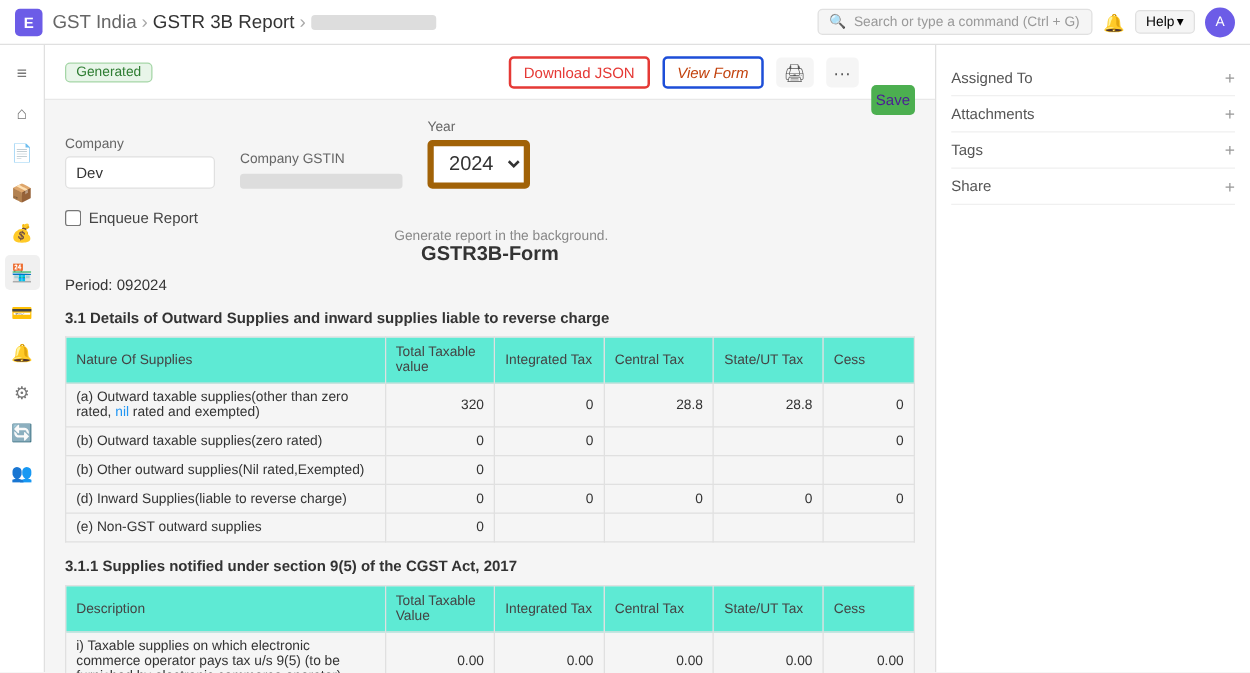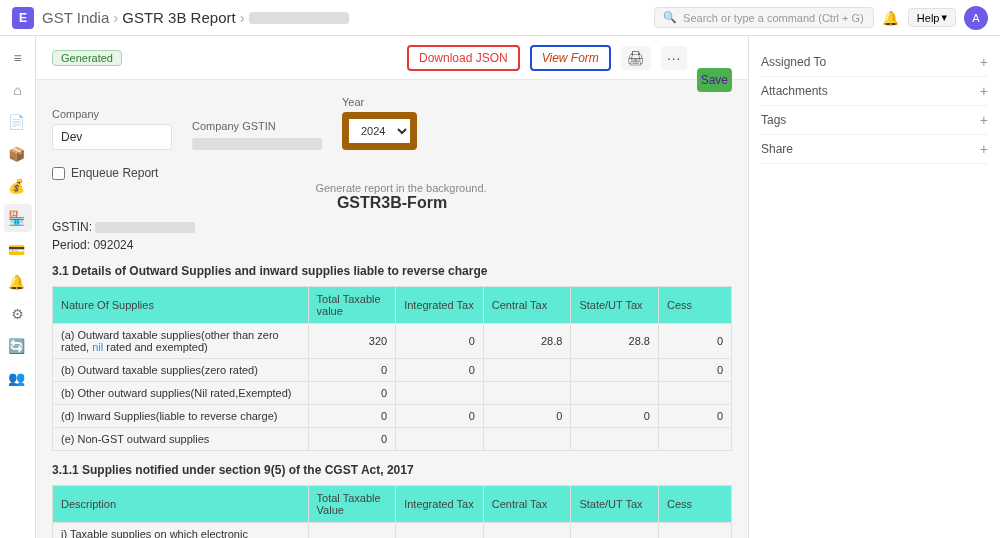--- a/index.html
+++ b/index.html
@@ -45,21 +45,21 @@
     .right-panel-item .plus { color: #999; font-size: 14px; cursor: pointer; }
 
     
     .form-area { flex: 1; padding: 16px; overflow-y: auto; }
     
     .form-row { display: flex; gap: 20px; margin-bottom: 16px; align-items: flex-end; }
     .form-group { display: flex; flex-direction: column; gap: 4px; }
     .form-group label { font-size: 11px; color: #666; }
     .form-group .field-value { font-size: 12px; color: #333; border: 1px solid #e0e0e0; border-radius: 4px; padding: 5px 8px; min-width: 120px; background: #fff; }
     .form-group .field-value-blur { width: 130px; height: 12px; background: #ddd; border-radius: 3px; margin-top: 2px; }
-    .form-group select { border: 7px solid #a16207; border-radius: 4px; padding: 5px 8px; font-size: 11px; color: #333; background: #fff; }
+    .form-group select { border: 5px solid #a16207; border-radius: 4px; padding: 5px 8px; font-size: 16px; color: #333; background: #fff; text-align: center; }
     .checkbox-row { display: flex; align-items: flex-end; gap: 6px; font-size: 12px; color: #444; }
     .checkbox-row input { cursor: pointer; }
     .checkbox-hint { font-size: 11px; color: #888; margin-top: 2px; margin-left: 18px; text-align: center; }
 
     
     .gstr-form { max-width: 760px; margin: 0 auto; }
     .gstr-form-title { text-align: center; font-size: 16px; font-weight: 600; color: #333; margin-bottom: 8px; }
     .gstr-meta { font-size: 12px; color: #333; margin-bottom: 4px; }
     .gstr-meta .blur-field { display: inline-block; width: 100px; height: 11px; background: #ddd; border-radius: 2px; vertical-align: middle; }
     .section-title { font-size: 12px; font-weight: 600; color: #333; margin: 12px 0 8px; }
@@ -158,23 +158,20 @@
           <div class="checkbox-row">
             <input type="checkbox" style="">
             <span>Enqueue Report</span>
           </div>
           <div class="checkbox-hint">Generate report in the background.</div>
         </div>
 
         <div class="gstr-form">
           <div class="gstr-form-title">GSTR3B-Form</div>
           <div class="gstr-meta">
-            <span>GSTIN:</span> <span class="blur-field"></span>
-          </div>
-          <div class="gstr-meta">
             <span>Period:</span> <span>092024</span>
           </div>
           <div class="section-title">3.1 Details of Outward Supplies and inward supplies liable to reverse charge</div>
 
           <table class="gstr-table">
             <thead>
               <tr>
                 <th class="col-nature">Nature Of Supplies</th>
                 <th class="col-taxable">Total Taxable value</th>
                 <th class="col-integrated">Integrated Tax</th>

